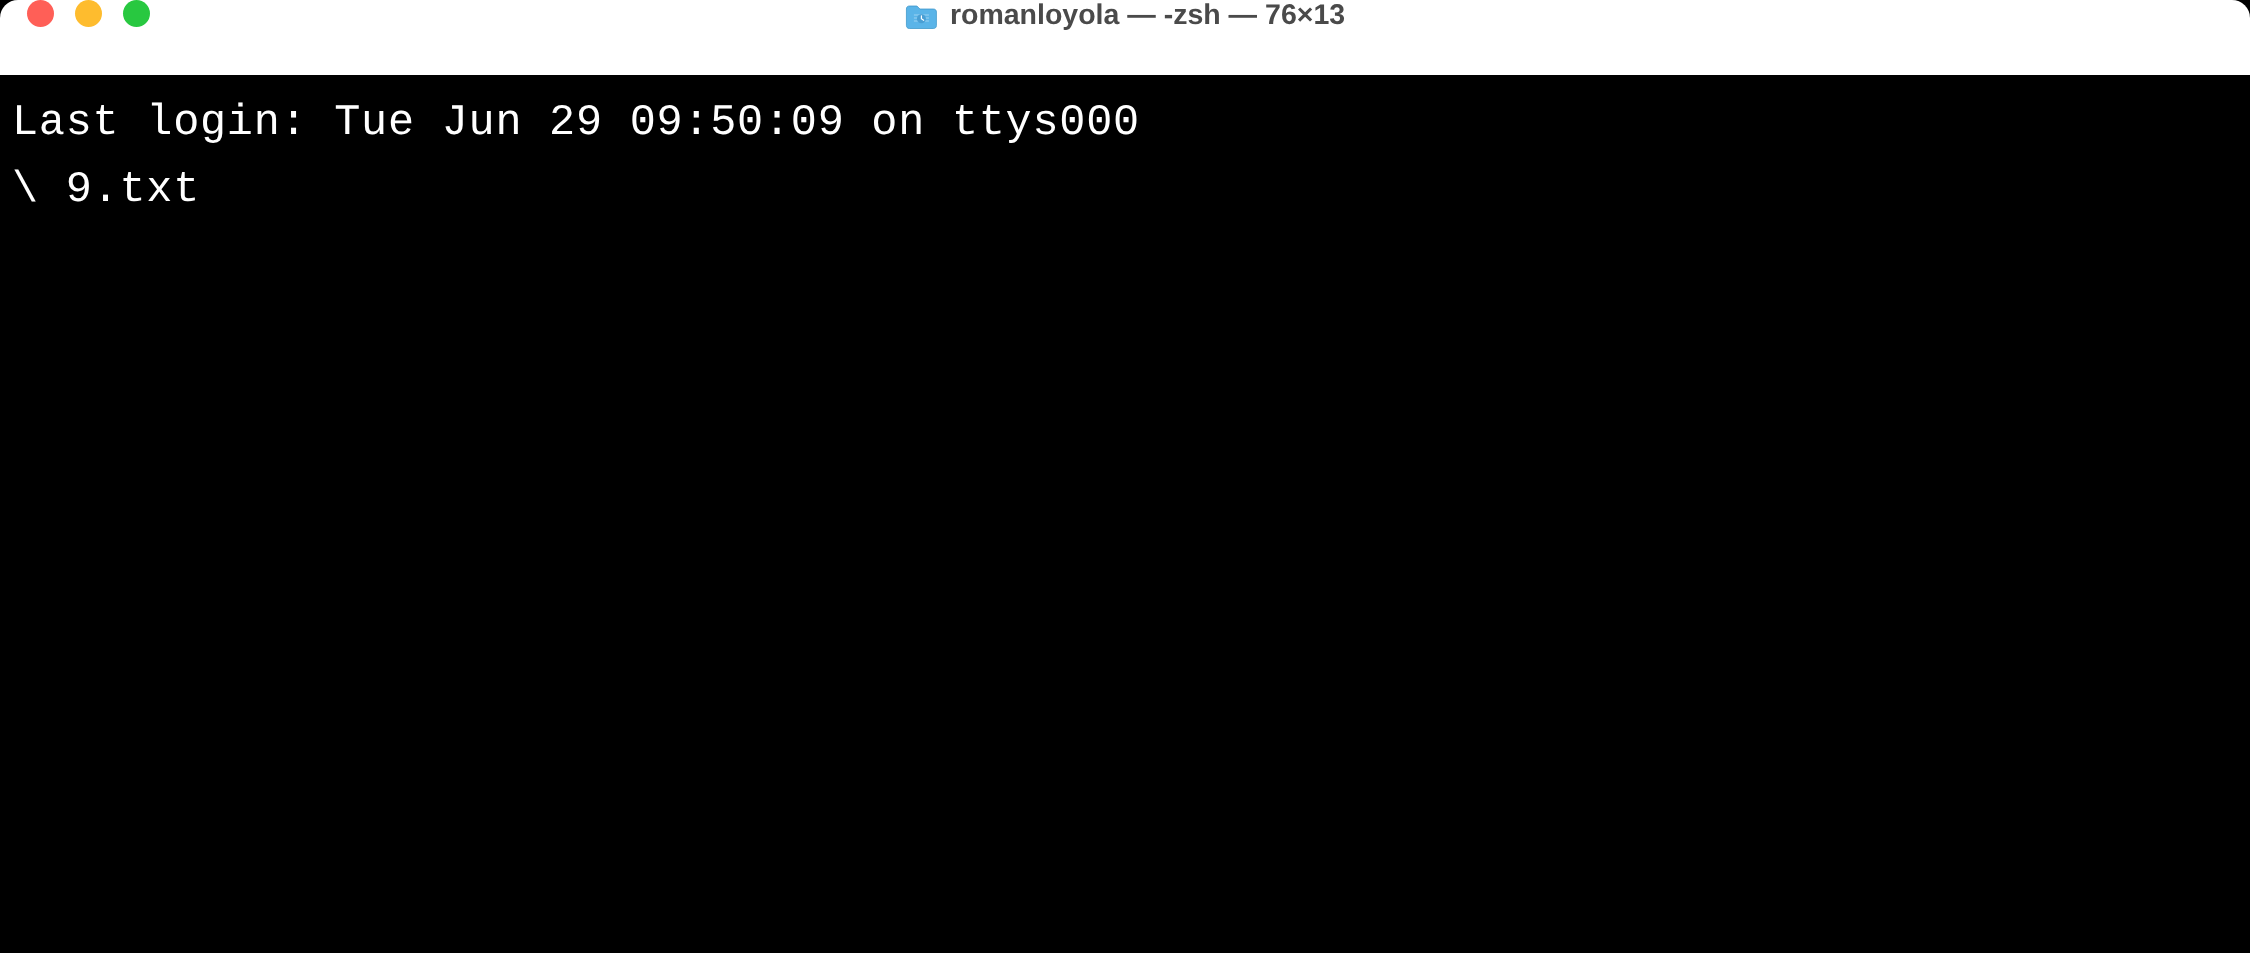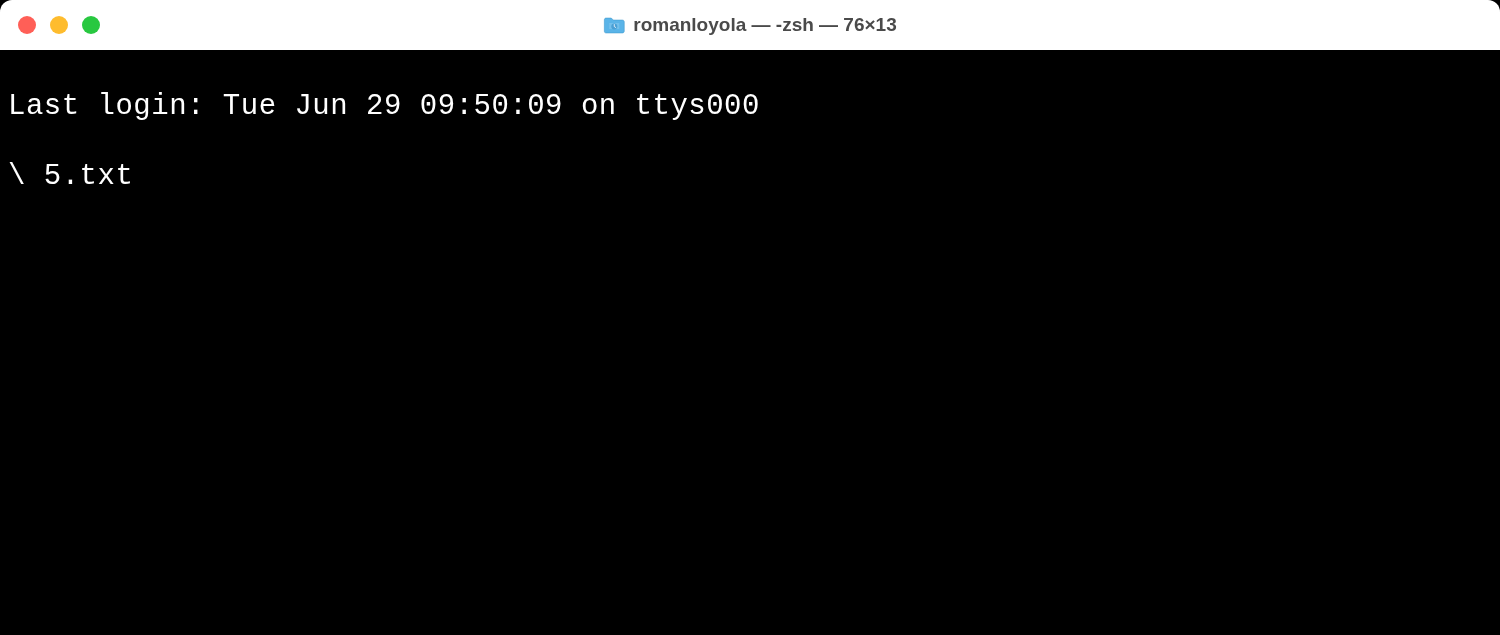--- a/index.html
+++ b/index.html
@@ -19,21 +19,21 @@
       height: 100%;
       border-radius: 12px;
       overflow: hidden;
       background: #000;
       box-shadow: 0 10px 40px rgba(0,0,0,0.3);
     }
     .titlebar {
       height: 50px;
       background: #ffffff;
       display: flex;
-      align-items: center;
+      align-items: flex-start;
       padding: 0 18px;
       position: relative;
     }
     .traffic-lights {
       display: flex;
       gap: 14px;
       align-items: center;
     }
     .traffic-light {
       width: 18px;
@@ -67,21 +67,20 @@
       line-height: 1.55;
       padding: 10px 8px;
       height: calc(100% - 50px);
       white-space: pre-wrap;
       word-break: break-all;
       letter-spacing: 0.5px;
       font-weight: 500;
     }
     .term-line {
       display: block;
-      margin-top: 25px;
     }
     .cursor {
       display: inline-block;
       width: 18px;
       height: 34px;
       background: #a9a9a9;
       vertical-align: text-bottom;
       margin-left: 4px;
       position: relative;
       top: 3px;
@@ -102,14 +101,14 @@
         <svg viewBox="0 0 22 18" width="22" height="18">
           <path d="M1 4 C1 2.5 2 2 3 2 L8 2 L10 4 L19 4 C20.5 4 21 5 21 6 L21 15 C21 16.5 20 17 19 17 L3 17 C1.5 17 1 16 1 15 Z" fill="#5ab4e8" stroke="#3a94c8" stroke-width="0.5"></path>
           <path d="M6 8 L16 8 M6 10 L16 10 M6 12 L16 12" stroke="#ffffff" stroke-width="0.8" opacity="0.4"></path>
           <circle cx="11" cy="10.5" r="3" fill="#4a9fd4"></circle>
           <path d="M11 8.5 L11 10.5 L12.5 11.5" stroke="#fff" stroke-width="0.8" fill="none" stroke-linecap="round"></path>
         </svg>
       </span>
       <span>romanloyola — -zsh — 76×13</span>
     </div>
   </div>
-  <div class="terminal-body"><span class="term-line">Last login: Tue Jun 29 09:50:09 on ttys000</span><span class="term-line">\ 5.txt</span></div>
+  <div class="terminal-body"><span class="term-line">Last login: Tue Jun 29 09:50:09 on ttys000</span><span class="term-line">\ 9.txt</span></div>
 </div>
 
 </body></html>

